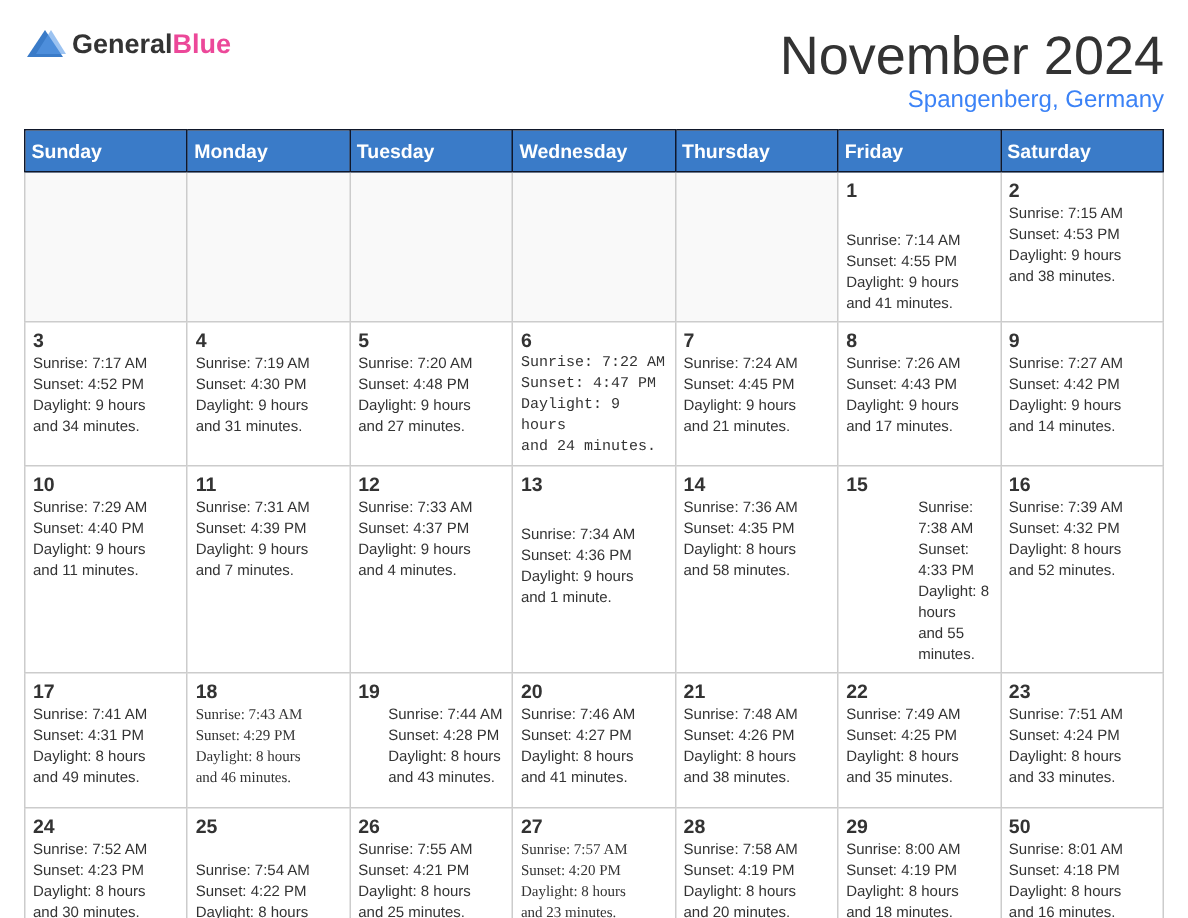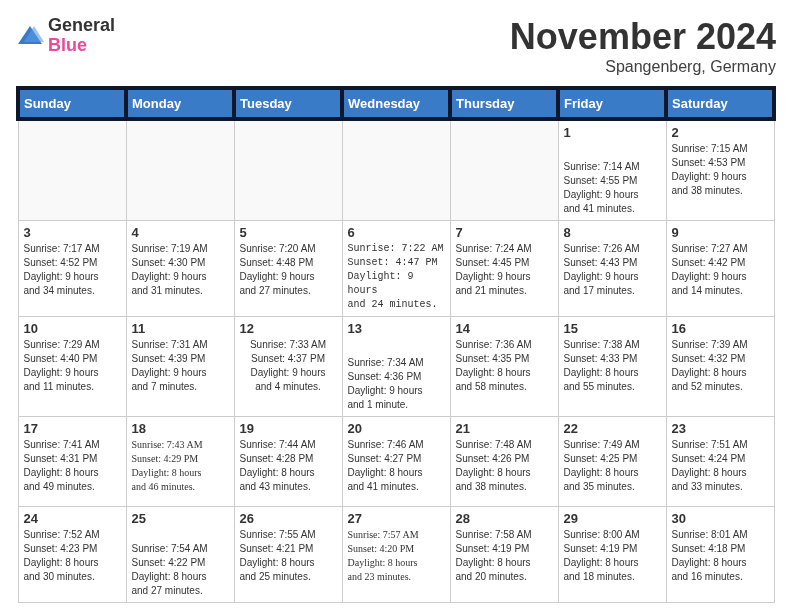--- a/index.html
+++ b/index.html
@@ -15,21 +15,20 @@
       justify-content: space-between;
       align-items: flex-start;
       margin-bottom: 10px;
     }
     .logo {
       display: flex;
       align-items: center;
     }
     .logo-text {
       display: flex;
-      flex-direction: column;
       line-height: 1.1;
     }
     .logo-general {
       font-size: 18px;
       font-weight: bold;
       color: #333;
     }
     .logo-blue {
       font-size: 18px;
       font-weight: bold;
@@ -38,40 +37,40 @@
     .logo-icon {
       width: 28px;
       height: 28px;
       margin-right: 4px;
     }
     .title-block {
       text-align: right;
     }
     .month-title {
       font-size: 36px;
-      font-weight: bold;
+      font-weight: normal;
       color: #333;
     }
     .location {
       font-size: 16px;
-      color: #404040;
+      color: #3b82f6;
     }
     .calendar-table {
       width: 100%;
       border-collapse: collapse;
       table-layout: fixed;
     }
     .calendar-table th {
       background-color: #3a7bc8;
       color: #fff;
       font-size: 13px;
       font-weight: bold;
       padding: 6px 4px;
       text-align: left;
-      border: 4px solid #0f172a;
+      border: 1px solid #0f172a;
     }
     .calendar-table td {
       border: 1px solid #ccc;
       vertical-align: top;
       padding: 4px 5px;
       height: 90px;
       font-size: 10.5px;
       color: #333;
       background: #fff;
     }
@@ -205,42 +204,42 @@
         </td>
         <td>
           <div class="day-number">11</div>
           <div class="day-info" style="white-space: pre-line;">Sunrise: 7:31 AM
 Sunset: 4:39 PM
 Daylight: 9 hours
 and 7 minutes.</div>
         </td>
         <td>
           <div class="day-number">12</div>
-          <div class="day-info" style="white-space: pre-line; text-align: center;">Sunrise: 7:33 AM
+          <div class="day-info" style="white-space: pre-line;">Sunrise: 7:33 AM
 Sunset: 4:37 PM
 Daylight: 9 hours
 and 4 minutes.</div>
         </td>
         <td>
           <div class="day-number">13</div>
           <div class="day-info" style="white-space: pre-line; margin-top: 20px;">Sunrise: 7:34 AM
 Sunset: 4:36 PM
 Daylight: 9 hours
 and 1 minute.</div>
         </td>
         <td>
           <div class="day-number">14</div>
           <div class="day-info" style="white-space: pre-line;">Sunrise: 7:36 AM
 Sunset: 4:35 PM
 Daylight: 8 hours
 and 58 minutes.</div>
         </td>
         <td>
           <div class="day-number">15</div>
-          <div class="day-info" style="white-space: pre-line;">Sunrise: 7:38 AM
+          <div class="day-info" style="white-space: pre-line; margin-left: 48px;">Sunrise: 7:38 AM
 Sunset: 4:33 PM
 Daylight: 8 hours
 and 55 minutes.</div>
         </td>
         <td>
           <div class="day-number">16</div>
           <div class="day-info" style="white-space: pre-line;">Sunrise: 7:39 AM
 Sunset: 4:32 PM
 Daylight: 8 hours
 and 52 minutes.</div>
@@ -256,21 +255,21 @@
         </td>
         <td>
           <div class="day-number">18</div>
           <div class="day-info" style="white-space: pre-line; font-family: Liberation Serif, serif;">Sunrise: 7:43 AM
 Sunset: 4:29 PM
 Daylight: 8 hours
 and 46 minutes.</div>
         </td>
         <td>
           <div class="day-number">19</div>
-          <div class="day-info" style="white-space: pre-line;">Sunrise: 7:44 AM
+          <div class="day-info" style="white-space: pre-line; margin-left: 20px;">Sunrise: 7:44 AM
 Sunset: 4:28 PM
 Daylight: 8 hours
 and 43 minutes.</div>
         </td>
         <td>
           <div class="day-number">20</div>
           <div class="day-info" style="white-space: pre-line;">Sunrise: 7:46 AM
 Sunset: 4:27 PM
 Daylight: 8 hours
 and 41 minutes.</div>
@@ -334,21 +333,21 @@
 and 20 minutes.</div>
         </td>
         <td>
           <div class="day-number">29</div>
           <div class="day-info" style="white-space: pre-line;">Sunrise: 8:00 AM
 Sunset: 4:19 PM
 Daylight: 8 hours
 and 18 minutes.</div>
         </td>
         <td>
-          <div class="day-number">30</div>
+          <div class="day-number">50</div>
           <div class="day-info" style="white-space: pre-line;">Sunrise: 8:01 AM
 Sunset: 4:18 PM
 Daylight: 8 hours
 and 16 minutes.</div>
         </td>
       </tr>
     </tbody>
 </table>
 
 </body></html>

